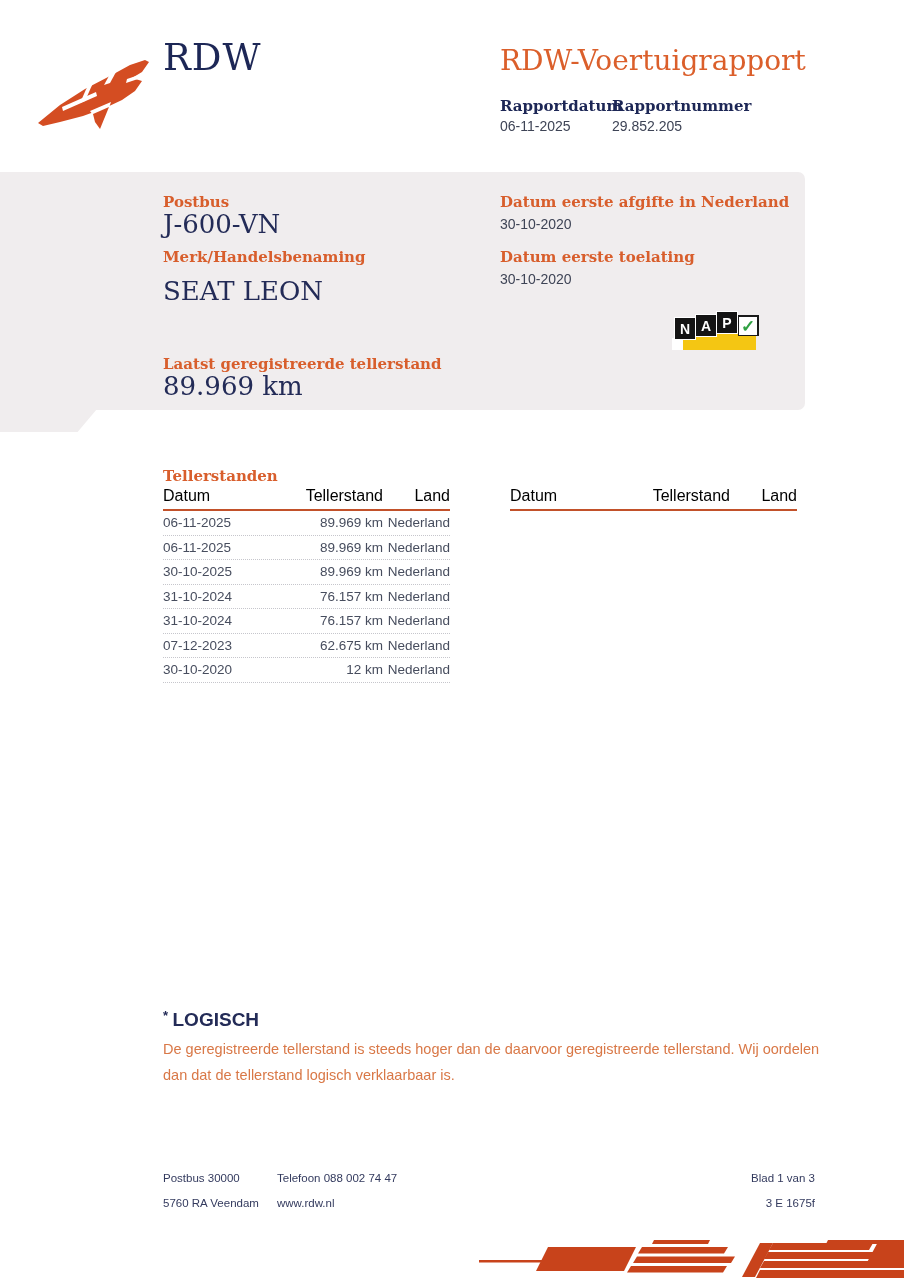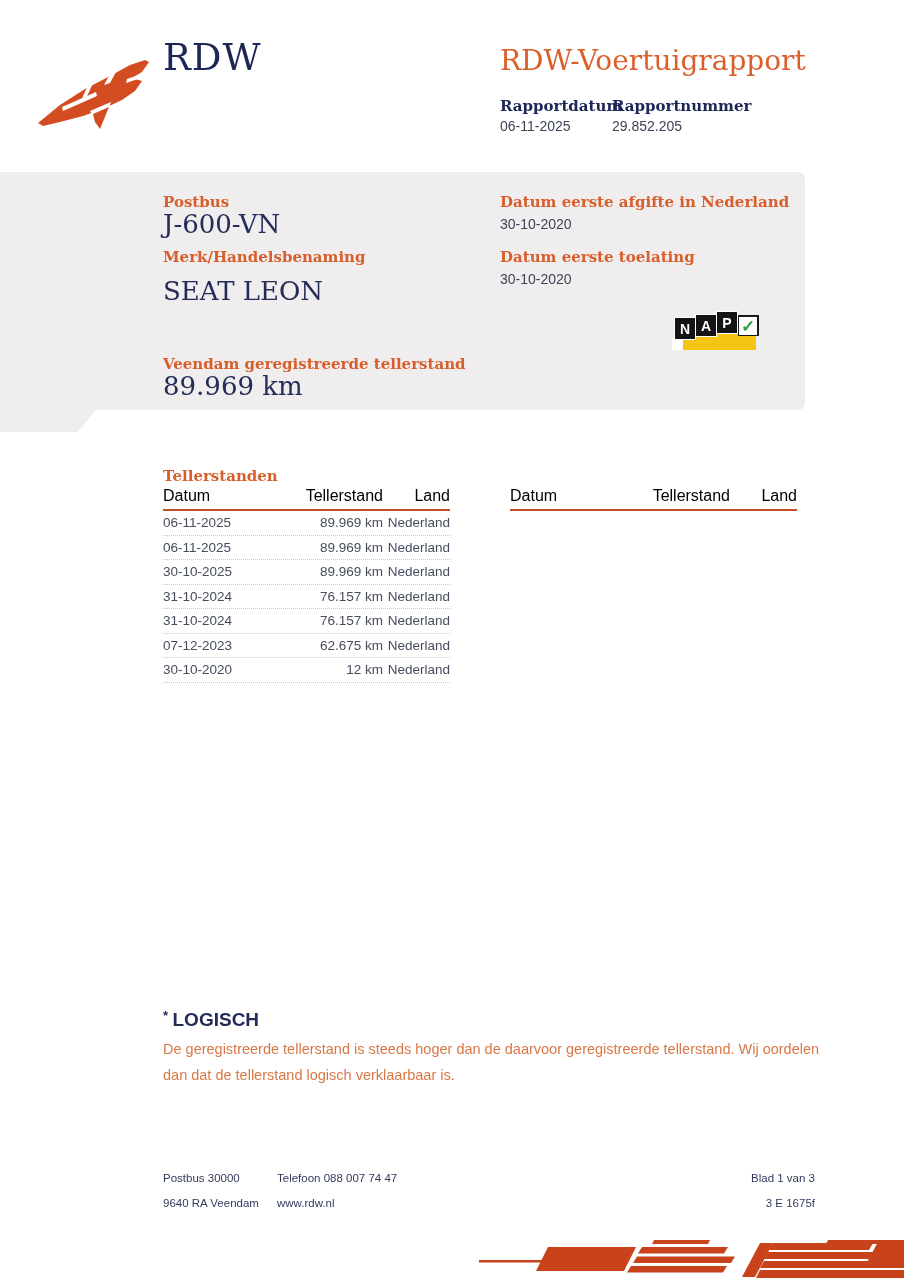--- a/index.html
+++ b/index.html
@@ -153,21 +153,21 @@
 
   <div class="abs grey-box"></div>
   <div class="abs grey-tab"></div>
 
   <div class="abs field-label" style="left:163px; top:193px;">Postbus</div>
   <div class="abs field-value-big" style="left:163px; top:209px;">J-600-VN</div>
 
   <div class="abs field-label" style="left:163px; top:248px;">Merk/Handelsbenaming</div>
   <div class="abs field-value-big" style="left:163px; top:276px;">SEAT LEON</div>
 
-  <div class="abs field-label" style="left:163px; top:355px;">Veendam geregistreerde tellerstand</div>
+  <div class="abs field-label" style="left:163px; top:355px;">Laatst geregistreerde tellerstand</div>
   <div class="abs field-value-big" style="left:163px; top:371px;">89.969 km</div>
 
   <div class="abs field-label" style="left:500px; top:193px;">Datum eerste afgifte in Nederland</div>
   <div class="abs field-value-small" style="left:500px; top:216px;">30-10-2020</div>
 
   <div class="abs field-label" style="left:500px; top:248px;">Datum eerste toelating</div>
   <div class="abs field-value-small" style="left:500px; top:271px;">30-10-2020</div>
 
 
   <div class="abs nap" style="left:672px; top:310px;">
@@ -232,22 +232,22 @@
     </div>
   </div>
 
   <div class="abs" style="left:163px; top:1008px;">
     <span class="expl-asterisk">*</span>
     <span class="expl-title">LOGISCH</span>
   </div>
   <div class="abs expl-text" style="left:163px; top:1036px;">De geregistreerde tellerstand is steeds hoger dan de daarvoor geregistreerde tellerstand. Wij oordelen dan dat de tellerstand logisch verklaarbaar is.</div>
 
   <div class="abs foot" style="left:163px; top:1172px;">Postbus 30000</div>
-  <div class="abs foot" style="left:163px; top:1197px;">9640 RA Veendam</div>
-  <div class="abs foot" style="left:277px; top:1172px;">Telefoon 088 007 74 47</div>
+  <div class="abs foot" style="left:163px; top:1197px;">5760 RA Veendam</div>
+  <div class="abs foot" style="left:277px; top:1172px;">Telefoon 088 002 74 47</div>
   <div class="abs foot" style="left:277px; top:1197px;">www.rdw.nl</div>
   <div class="abs foot" style="right:89px; top:1172px;">Blad 1 van 3</div>
   <div class="abs foot" style="right:89px; top:1197px;">3 E 1675f</div>
 
   <div class="abs" style="left:424px; top:1240px; width:480px; height:40px;">
     <svg width="480" height="40" viewBox="0 0 480 40">
       <g fill="#C8431B">
         <rect x="55" y="20" width="72" height="2.5"></rect>
         <polygon points="124,7 212,7 200,31 112,31"></polygon>
         <polygon points="230,0 286,0 284,4 228,4"></polygon>

